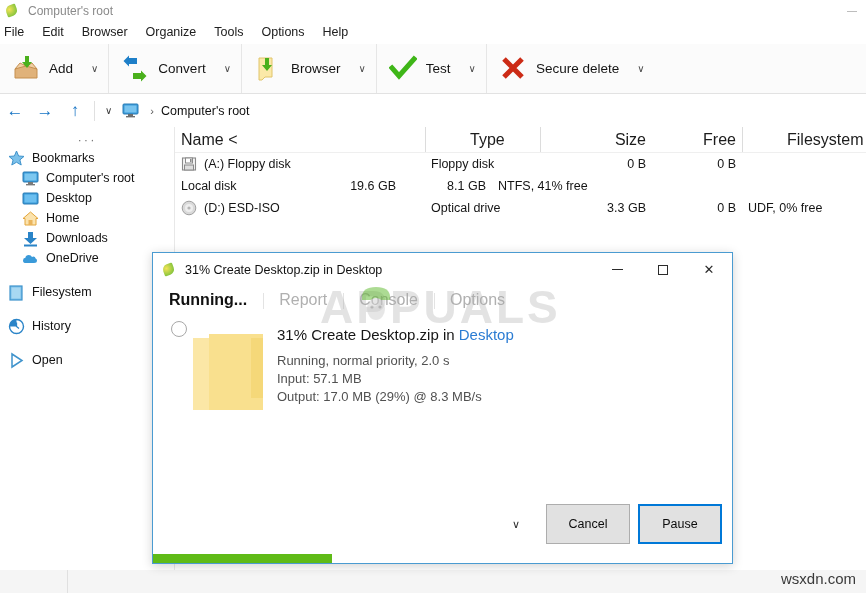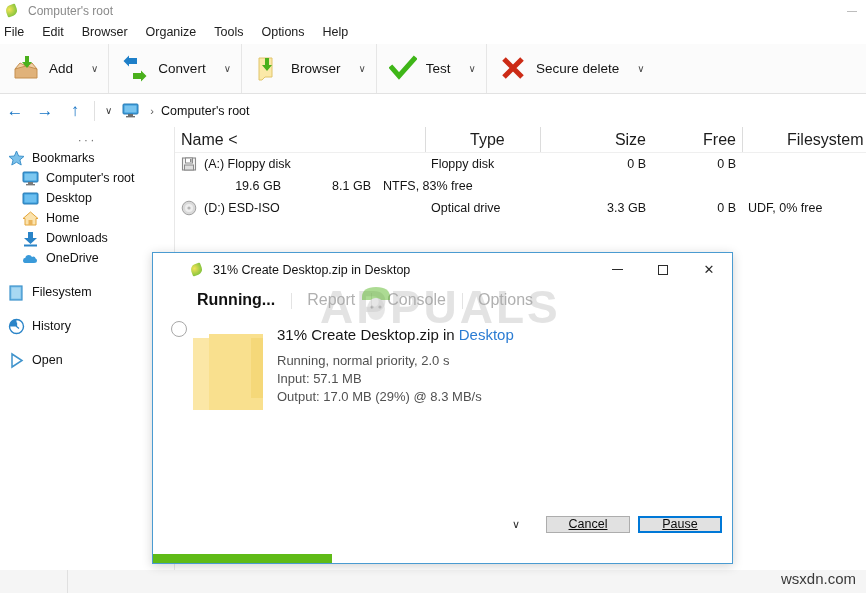--- a/index.html
+++ b/index.html
@@ -237,21 +237,20 @@
   
   #progress-dialog {
     position: absolute;
     left: 152px; top: 252px;
     width: 581px; height: 312px;
     background: #ffffff;
     border: 1px solid #4a9bd1;
     box-sizing: border-box;
     box-shadow: 0 2px 10px rgba(0,0,0,0.18);
     z-index: 50;
-    padding-left: 28px;
   }
   #dlg-titlebar {
     height: 33px;
     display: flex;
     align-items: center;
     background: #ffffff;
   }
   #dlg-titlebar .dlg-icon { margin-left: 8px; width: 16px; height: 16px; }
   #dlg-title-text {
     margin-left: 8px;
@@ -345,32 +344,31 @@
     justify-content: flex-end;
     padding-right: 10px;
     box-sizing: border-box;
   }
   #footer-caret {
     color: #2d2d2d;
     font-size: 11px;
     margin-right: 18px;
   }
   .dlg-btn {
-    width: 84px; height: 17px;
+    width: 84px; height: 40px;
     background: #e1e1e1;
     border: 1px solid #adadad;
     box-sizing: border-box;
     font-size: 12.5px;
     color: #0c0c0c;
     display: flex;
     align-items: center;
     justify-content: center;
     margin-left: 8px;
     font-family: "Liberation Sans", sans-serif;
-    text-decoration: underline;
   }
   .dlg-btn.primary {
     background: #e1e1e1;
     border: 2px solid #0078d7;
   }
 
   #progress-track {
     position: absolute;
     left: 0; bottom: 0;
     width: 579px;
@@ -655,23 +653,24 @@
         </span>
         <span>(A:) Floppy disk</span>
       </div>
       <div class="col c-type">Floppy disk</div>
       <div class="col c-size">0 B</div>
       <div class="col c-free">0 B</div>
       <div class="col c-fs"></div>
     </div>
 
     <div class="row">
+      <div class="col c-type">Local disk</div>
       <div class="col c-size">19.6 GB</div>
       <div class="col c-free">8.1 GB</div>
-      <div class="col c-fs">NTFS, 83% free</div>
+      <div class="col c-fs">NTFS, 41% free</div>
     </div>
 
     <div class="row">
       <div class="col c-name">
         <span class="rowicon">
           <svg width="16" height="16" viewBox="0 0 16 16">
             <circle cx="8" cy="8" r="6.8" fill="#d9d9d9" stroke="#a0a0a0" stroke-width="1"></circle>
             <circle cx="8" cy="8" r="4" fill="#eeeeee"></circle>
             <circle cx="8" cy="8" r="1.6" fill="#b5b5b5"></circle>
           </svg>

